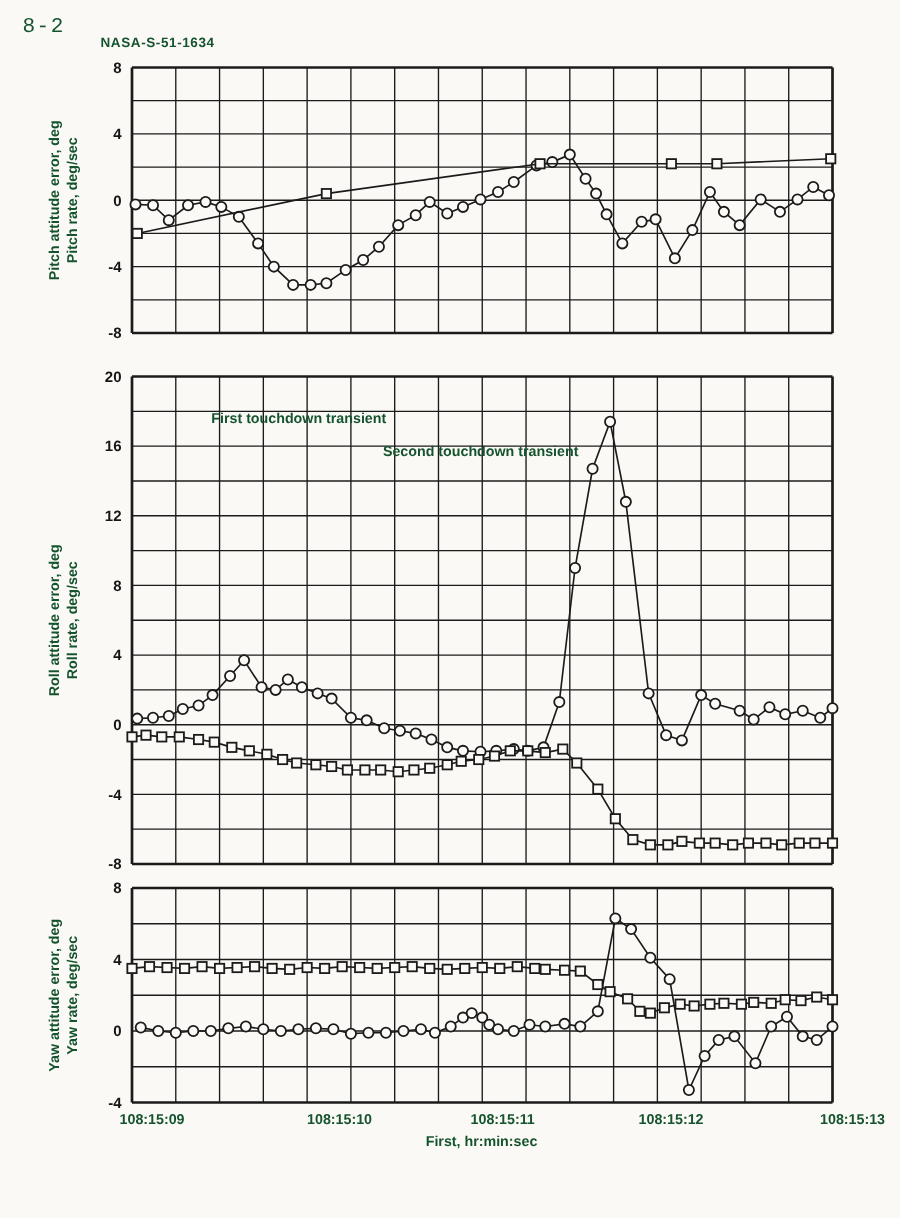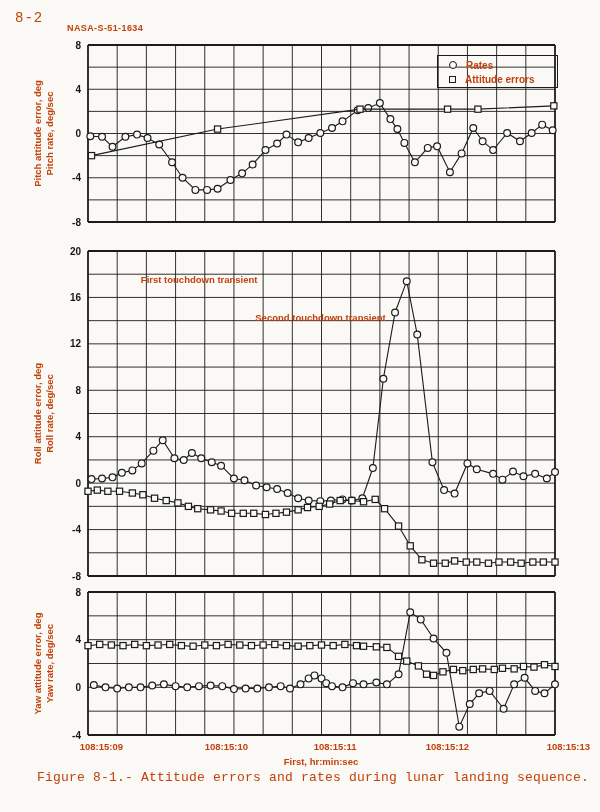--- a/index.html
+++ b/index.html
@@ -1,17 +1,17 @@
 <!DOCTYPE html>
 <html><head>
 <meta charset="utf-8">
 <style>
   html,body{margin:0;padding:0;}
   #page{position:relative;width:600px;height:812px;background:#faf9f5;overflow:hidden;
-        font-family:"Liberation Sans",sans-serif;color:#c2410c;}
+        font-family:"Liberation Sans",sans-serif;color:#14532d;}
   .abs{position:absolute;}
   .pageno{font:14px "Liberation Mono",monospace;letter-spacing:1px;}
   .docno{font:bold 9px "Liberation Sans",sans-serif;letter-spacing:.4px;}
   .ylabel{position:absolute;width:220px;text-align:center;transform:rotate(-90deg);
           font:bold 9.5px "Liberation Sans",sans-serif;line-height:11.5px;}
   .legend{position:absolute;border:1.4px solid #1b1b1b;padding:2px 4px 1px 11px;background:transparent;}
   .legend-row{display:flex;align-items:center;height:14px;font:bold 10px "Liberation Sans",sans-serif;}
   .mk{display:inline-block;box-sizing:border-box;margin-right:9px;background:#fbfaf6;border:1.3px solid #1b1b1b;}
   .mk-circle{width:8px;height:8px;border-radius:50%;}
   .mk-square{width:7px;height:7px;}
@@ -373,37 +373,26 @@
   </div>
   <div class="ylabel" style="left:-67px;top:402px;">
     <div>Roll attitude error, deg</div>
     <div>Roll rate, deg/sec</div>
   </div>
   <div class="ylabel" style="left:-67px;top:652px;">
     <div>Yaw attitude error, deg</div>
     <div>Yaw rate, deg/sec</div>
   </div>
 
-  <div class="legend" style="left:437px;top:55px;width:104px;">
-    <div class="legend-row">
-      <span class="mk mk-circle"></span>
-      <span>Rates</span>
-    </div>
-    <div class="legend-row">
-      <span class="mk mk-square"></span>
-      <span>Attitude errors</span>
-    </div>
-  </div>
 
   <div id="xticks">
       <span class="xtick" style="left: 53px; top: 741px;">108:15:09</span>
       <span class="xtick" style="left: 178px; top: 741px;">108:15:10</span>
       <span class="xtick" style="left: 286.5px; top: 741px;">108:15:11</span>
       <span class="xtick" style="left: 399px; top: 741px;">108:15:12</span>
       <span class="xtick" style="left: 520px; top: 741px;">108:15:13</span>
     </div>
 
   <div class="xtitle" style="left:251px;top:756px;">First, hr:min:sec</div>
 
-  <div class="abs caption" style="left:37px;top:770px;">Figure 8-1.- Attitude errors and rates during lunar landing sequence.</div>
 <div class="annotation" style="left: 128.863px; top: 273.857px;">First touchdown transient</div>
-    <div class="annotation" style="left: 243.278px; top: 312px; text-align: right;">Second touchdown transient</div>
+    <div class="annotation" style="left: 243.278px; top: 296px; text-align: right;">Second touchdown transient</div>
   </div>
 
 </body></html>

